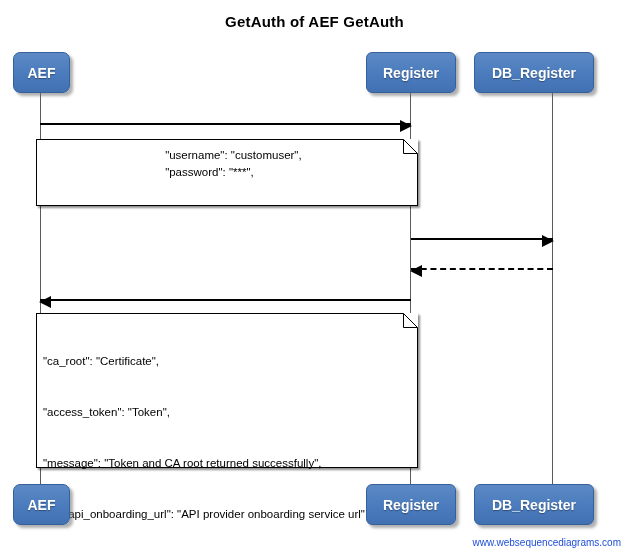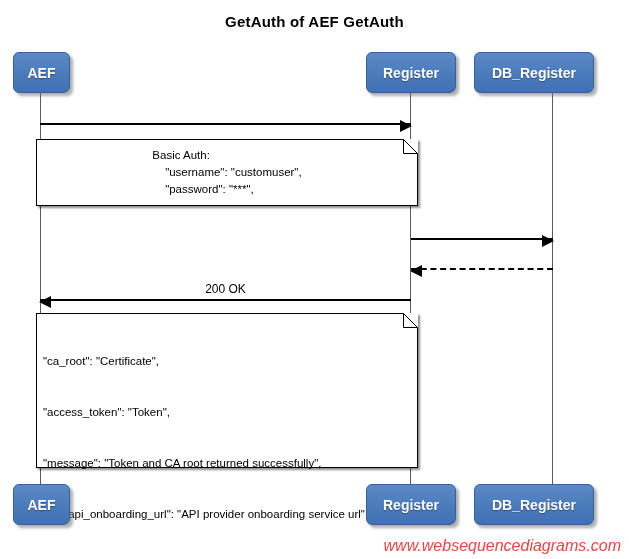--- a/index.html
+++ b/index.html
@@ -13,21 +13,21 @@
   }
   
   .actor {
     position:absolute; height:39px; border:1px solid #34619b; border-radius:6px;
     background:linear-gradient(180deg,#5d89c6 0%,#4a7bbc 55%,#4271b2 100%);
     color:#ffffff; font-weight:bold; font-size:14px;
     display:flex; align-items:center; justify-content:center;
     box-shadow:3px 3px 3px rgba(110,110,110,0.55);
     text-shadow:0 1px 1px rgba(0,0,0,0.35);
   }
-  .a-aef { left:13px; width:55px; }
+  .a-aef { left:13px; width:55px;border-radius:7px; }
   .a-reg { left:366px; width:88px; }
   .a-db  { left:474px; width:118px; }
   .row-top { top:52px; }
   .row-bottom { top:484px; }
   
   .lifeline { position:absolute; top:93px; height:391px; width:1px; background:#5a5a5a; }
   .ll-aef { left:40px; } .ll-reg { left:410px; } .ll-db { left:552px; }
   
   .msg-line { position:absolute; height:0; border-top:2px solid #000; }
   .msg-line.dashed { border-top-style:dashed; }
@@ -48,21 +48,21 @@
     position:absolute; left:36px; width:380px; background:#ffffff;
     border:1px solid #000; box-shadow:2px 2px 2px rgba(0,0,0,0.45);
   }
   .note-1 { top:139px; height:65px; }
   .note-2 { top:313px; height:153px; }
   .dogear { position:absolute; top:-1px; right:-1px; }
   .note-lines { font-size:11.5px; line-height:17px; white-space:pre; }
   .note-1 .note-lines { display:table; margin:7px auto 0 auto; text-align:left; }
   .note-2 .note-lines { margin:5px 0 0 6px; }
   .footer {
-    position:absolute; top:537px; right:8px; font-size:16px; color:#ef4444;font-style:italic;
+    position:absolute; top:537px; right:8px; font-size:10px; color:#1d4ed8;
   }
 </style>
 </head>
 <body>
 
 <div class="canvas">
 
   <div class="title">GetAuth of AEF GetAuth</div>
 
   <div class="lifeline ll-aef"></div>
@@ -82,35 +82,33 @@
   <div class="msg-line m1-line">
     <span class="head head-right"></span>
   </div>
 
   <div class="note note-1">
     <svg class="dogear" width="15" height="15" viewBox="0 0 15 15">
       <polygon points="0,0 15,0 15,15" fill="#ffffff"></polygon>
       <polygon points="0.5,0.5 0.5,14.5 14.5,14.5" fill="#ffffff" stroke="#000000" stroke-width="1"></polygon>
     </svg>
     <div class="note-lines">
-      <div>Basic Auth:</div>
       <div>    "username": "customuser",</div>
       <div>    "password": "***",</div>
     </div>
   </div>
 
   <div class="msg-line m2-line">
     <span class="head head-right"></span>
   </div>
 
   <div class="msg-line m3-line dashed">
     <span class="head head-left"></span>
   </div>
 
-  <div class="msg-label m4-label">200 OK</div>
   <div class="msg-line m4-line">
     <span class="head head-left"></span>
   </div>
 
   <div class="note note-2">
     <svg class="dogear" width="15" height="15" viewBox="0 0 15 15">
       <polygon points="0,0 15,0 15,15" fill="#ffffff"></polygon>
       <polygon points="0.5,0.5 0.5,14.5 14.5,14.5" fill="#ffffff" stroke="#000000" stroke-width="1"></polygon>
     </svg>
     <div class="note-lines">

